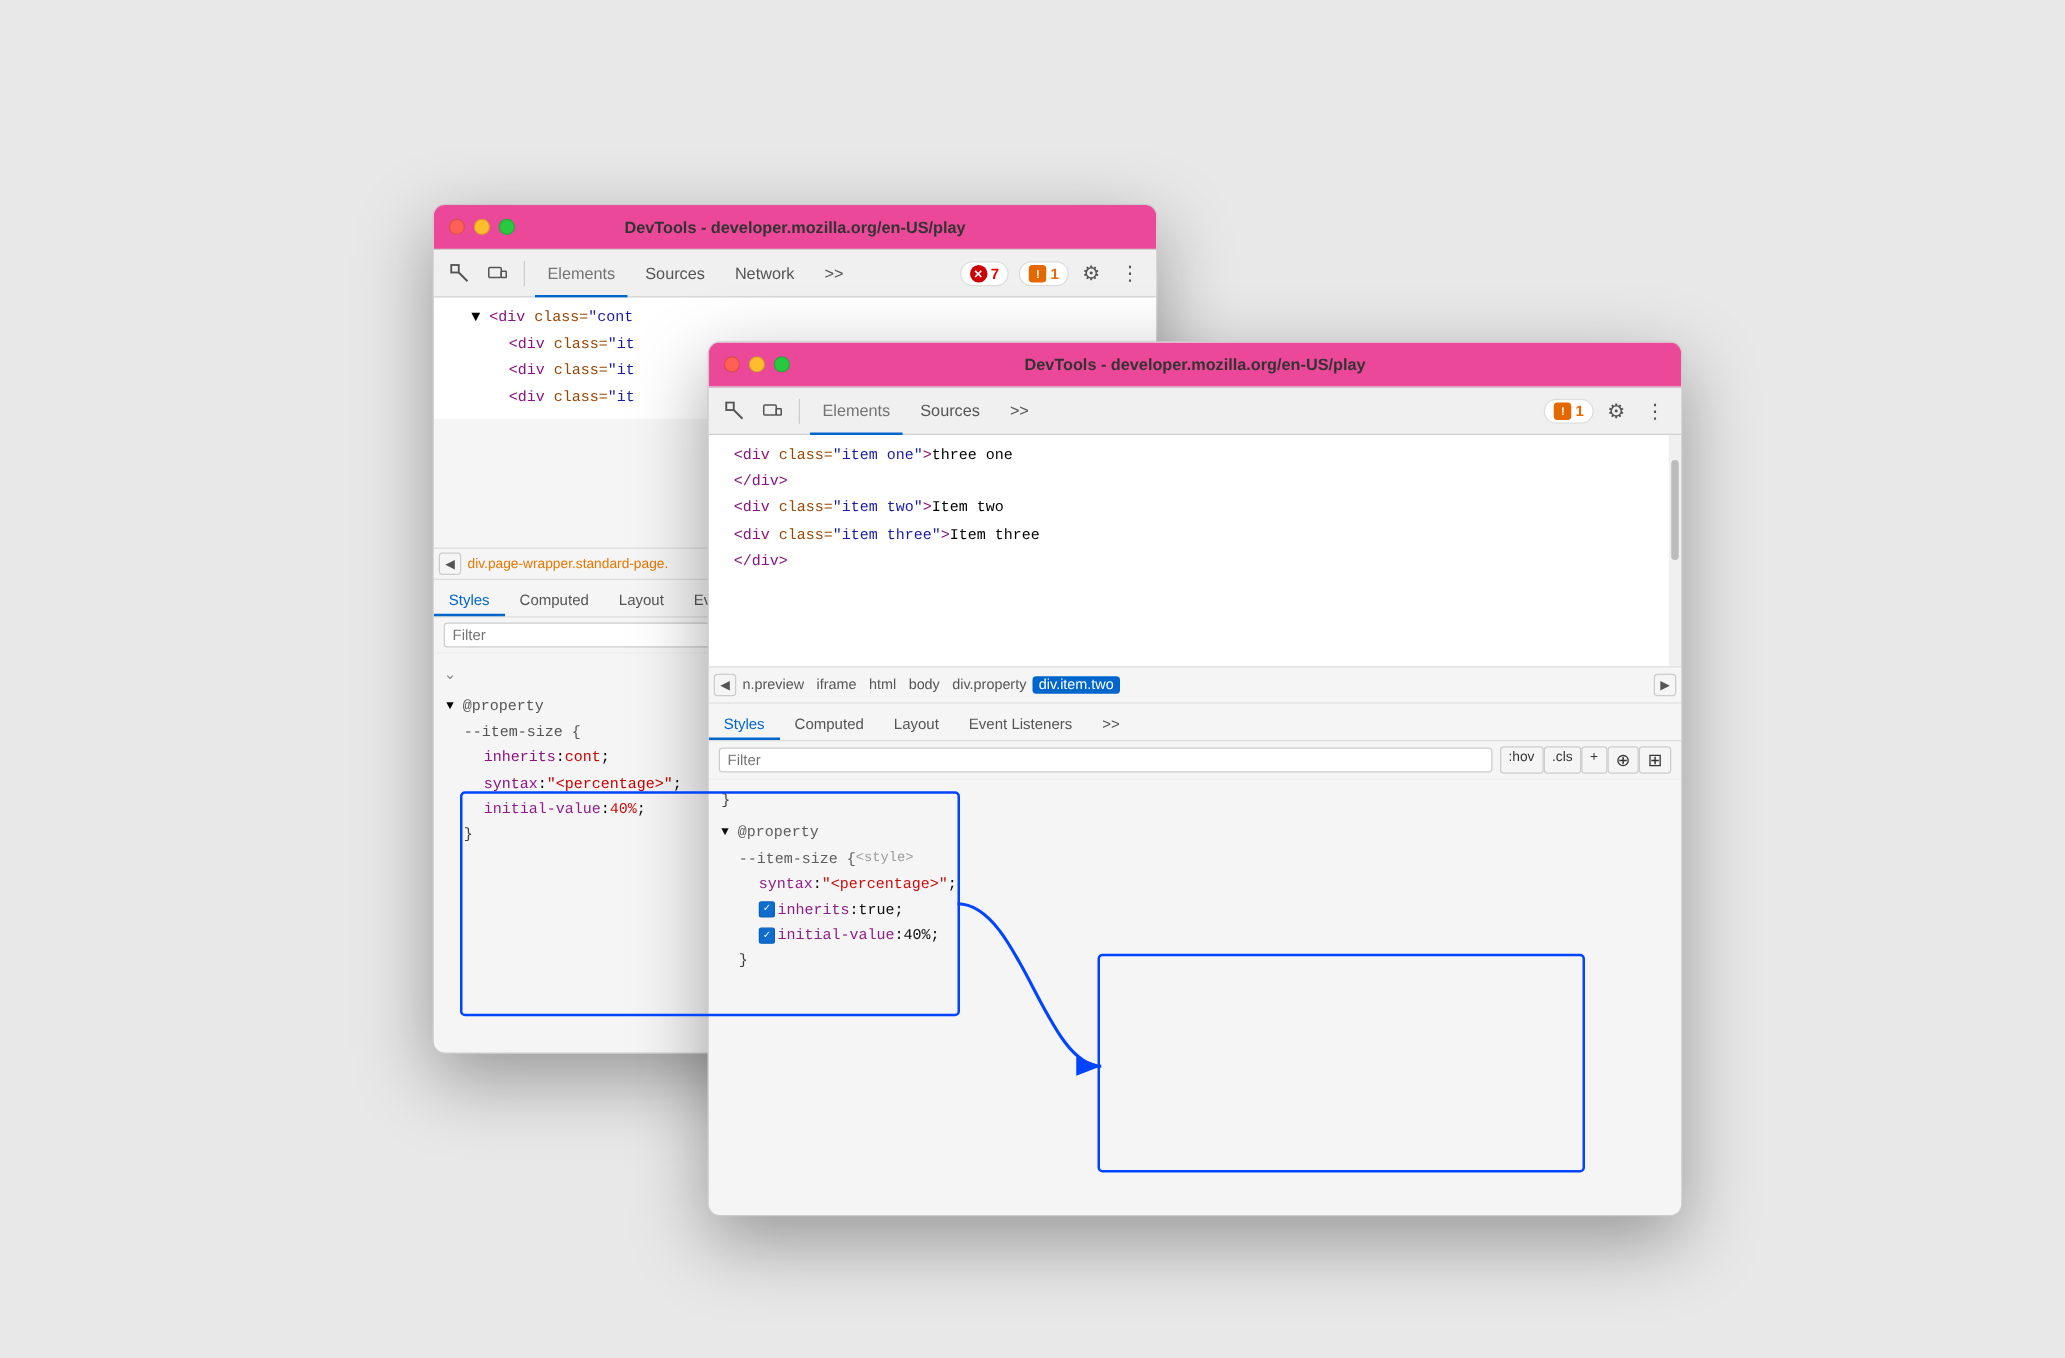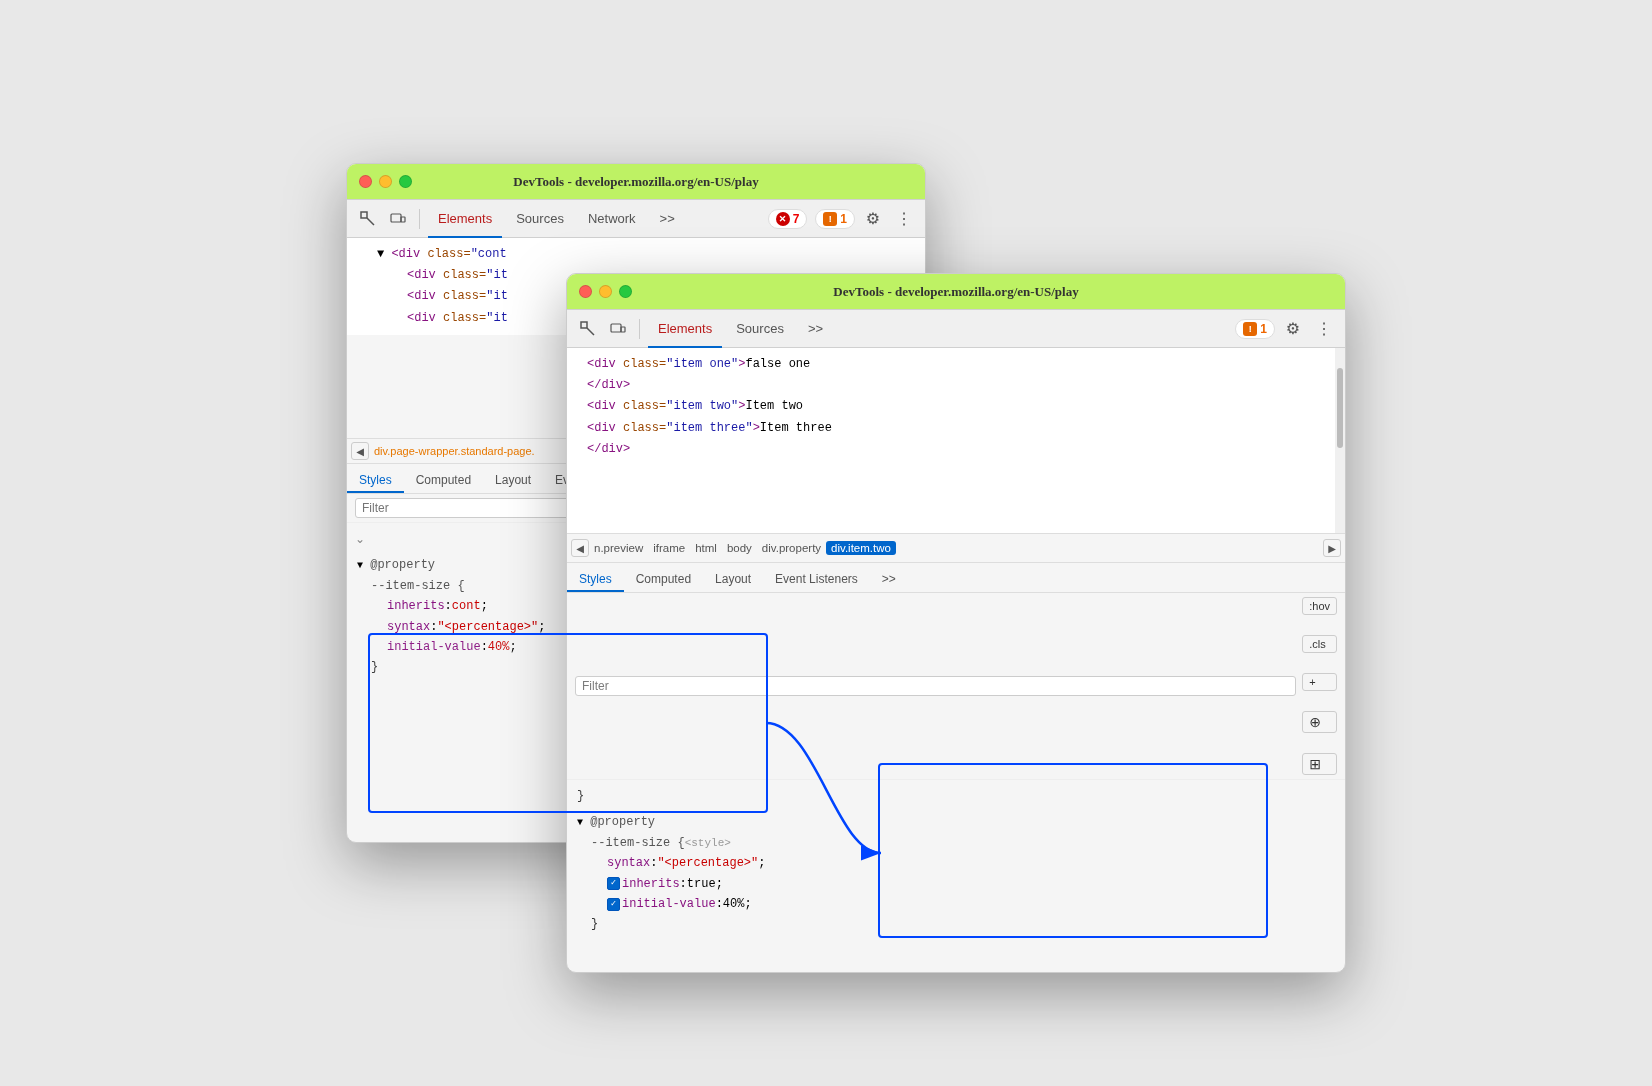--- a/index.html
+++ b/index.html
@@ -40,28 +40,27 @@
     .window-front {
       width: 780px;
       height: 700px;
       top: 130px;
       left: 240px;
       z-index: 2;
     }
 
     
     .title-bar {
-      background: #bef264;
+      background: #ec4899;
       height: 36px;
       display: flex;
       align-items: center;
       padding: 0 12px;
       border-bottom: 1px solid #d0d0d0;
       position: relative;
-      font-family: Liberation Serif, serif;
     }
 
     .traffic-lights {
       display: flex;
       gap: 7px;
       align-items: center;
     }
 
     .traffic-light {
       width: 13px;
@@ -114,21 +113,21 @@
 
     .tab-btn {
       padding: 4px 10px;
       font-size: 13px;
       cursor: pointer;
       border-radius: 4px;
       color: #555;
       position: relative;
     }
     .tab-btn.active {
-      color: #b91c1c;
+      color: #737373;
     }
     .tab-btn.active::after {
       content: '';
       position: absolute;
       bottom: -8px;
       left: 0;
       right: 0;
       height: 2px;
       background: #0066cc;
     }
@@ -277,23 +276,22 @@
     .filter-input {
       flex: 1;
       border: 1px solid #ccc;
       border-radius: 3px;
       padding: 2px 6px;
       font-size: 12px;
       outline: none;
     }
     .filter-tools {
       display: flex;
-      gap: 20px;
+      gap: 0;
       margin-left: 6px;
-      flex-direction: column;
     }
     .filter-tool-btn {
       padding: 2px 6px;
       font-size: 11px;
       border: 1px solid #ccc;
       border-radius: 3px;
       cursor: pointer;
       background: #f5f5f5;
       color: #333;
     }
@@ -522,21 +520,21 @@
         <div class="badge-warn">!</div>
         <span>1</span>
       </div>
       <div class="gear-btn">⚙</div>
       <div class="toolbar-icon" style="font-size:16px; color:#555;">⋮</div>
     </div>
 
     <div class="dom-tree-area" style="height:185px; position:relative;">
       <div class="dom-area" style="height:100%;">
         <div class="dom-line" style="padding-left:20px;">
-          <span class="tag">&lt;div</span> <span class="attr">class=</span><span class="attr-val">"item one"</span><span class="tag">&gt;</span><span>false one</span>
+          <span class="tag">&lt;div</span> <span class="attr">class=</span><span class="attr-val">"item one"</span><span class="tag">&gt;</span><span>three one</span>
         </div>
         <div class="dom-line" style="padding-left:20px;">
           <span class="tag">&lt;/div&gt;</span>
         </div>
         <div class="dom-line" style="padding-left:20px;">
           <span class="tag">&lt;div</span> <span class="attr">class=</span><span class="attr-val">"item two"</span><span class="tag">&gt;</span><span>Item two</span>
         </div>
         <div class="dom-line" style="padding-left:20px;">
           <span class="tag">&lt;div</span> <span class="attr">class=</span><span class="attr-val">"item three"</span><span class="tag">&gt;</span><span>Item three</span>
         </div>

